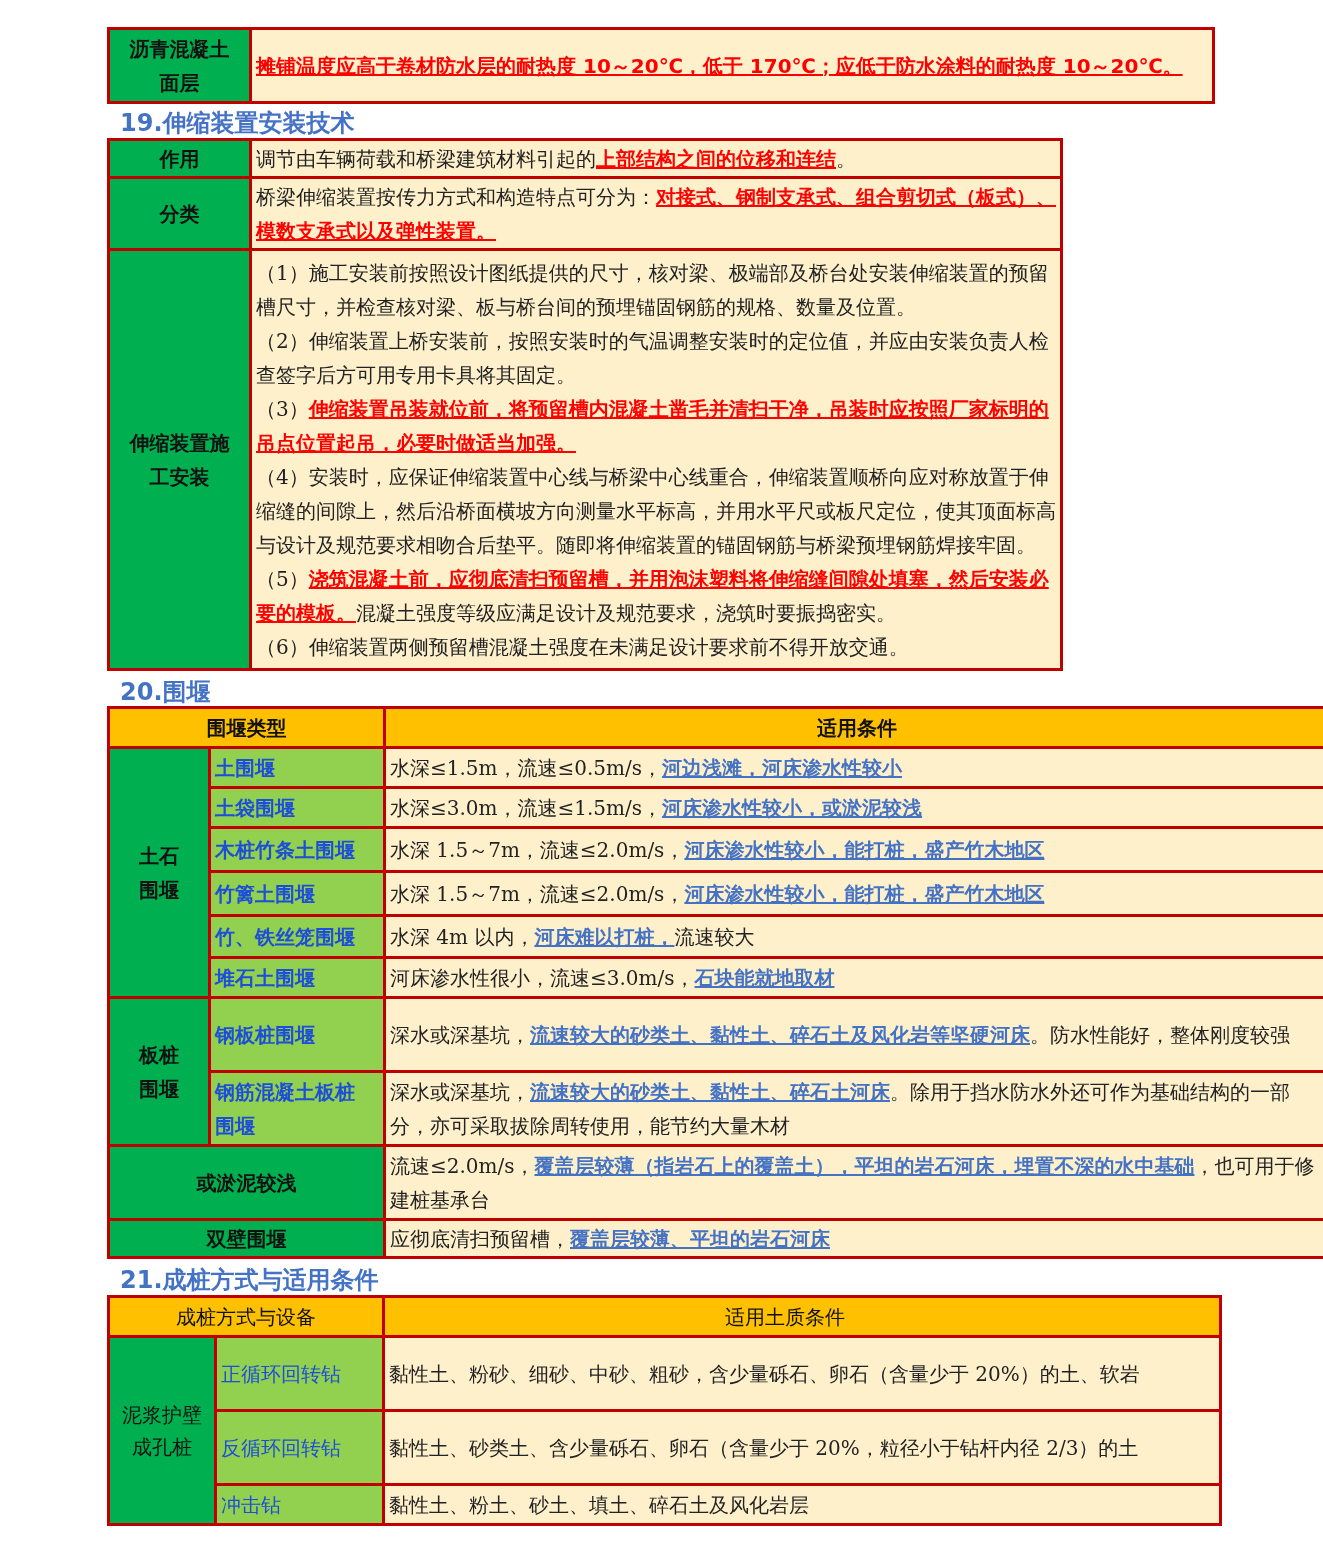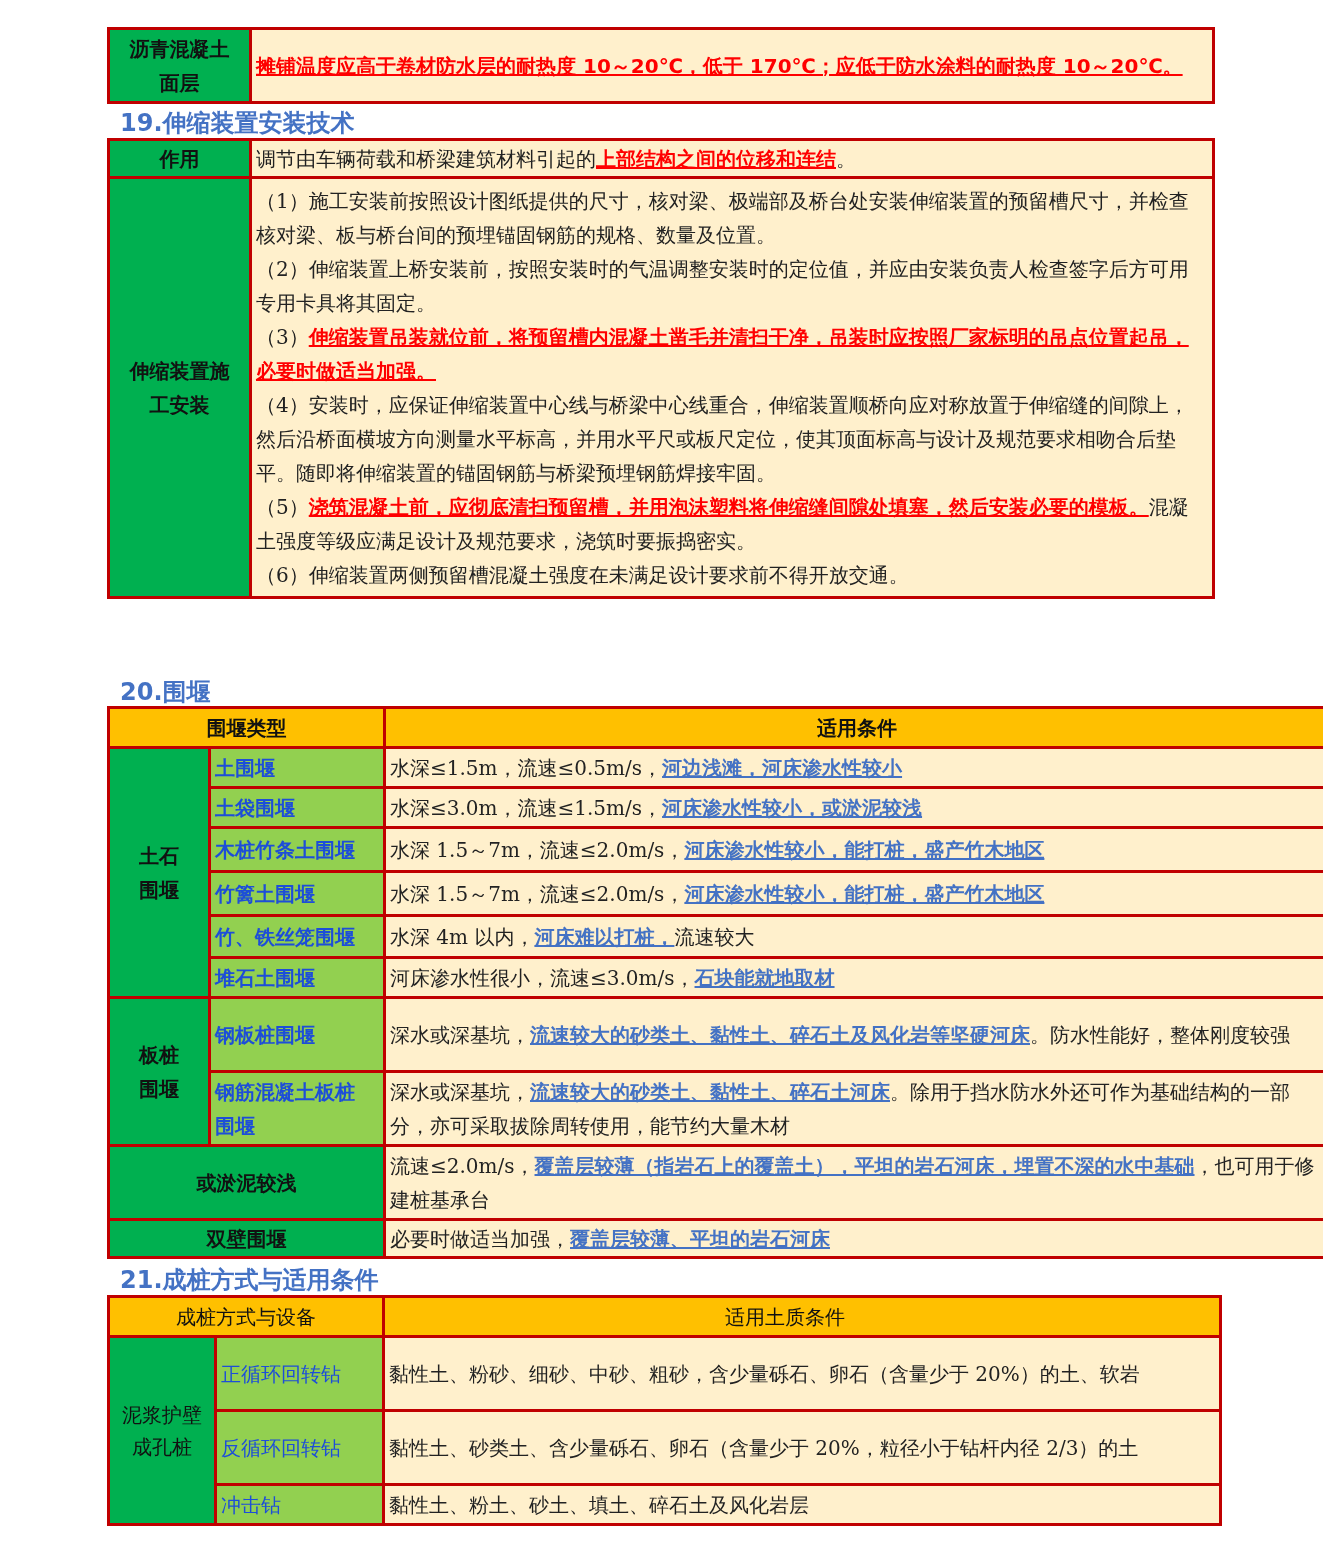--- a/index.html
+++ b/index.html
@@ -41,30 +41,36 @@
     </td>
     <td class="cream">
       <span class="red-u">摊铺温度应高于卷材防水层的耐热度 10～20℃，低于 170℃；应低于防水涂料的耐热度 10～20℃。</span>
     </td>
   </tr>
 </tbody>
   </table>
 
 <div class="section-title" style="top:107px;">19.伸缩装置安装技术</div>
 
-<table style="left:107px; top:138px; width:1108px;">
+<table style="left:107px; top:138px; width:956px;">
   <colgroup>
       <col style="width:142px">
       <col>
     </colgroup>
   <tbody>
       <tr style="height:38px">
     <td class="g-dark">作用</td>
     <td class="cream">
       <span>调节由车辆荷载和桥梁建筑材料引起的</span><span class="red-u">上部结构之间的位移和连结</span><span>。</span>
+    </td>
+  </tr>
+  <tr style="height:72px">
+    <td class="g-dark">分类</td>
+    <td class="cream">
+      <span>桥梁伸缩装置按传力方式和构造特点可分为：</span><span class="red-u">对接式、钢制支承式、组合剪切式（板式）、模数支承式以及弹性装置。</span>
     </td>
   </tr>
   <tr style="height:420px">
     <td class="g-dark">
       <span class="para">伸缩装置施</span>
       <span class="para">工安装</span>
     </td>
     <td class="cream">
       <span class="para"><span>（1）</span><span>施工安装前按照设计图纸提供的尺寸，核对梁、极端部及桥台处安装伸缩装置的预留槽尺寸，并检查核对梁、板与桥台间的预埋锚固钢筋的规格、数量及位置。</span></span>
       <span class="para"><span>（2）</span><span>伸缩装置上桥安装前，按照安装时的气温调整安装时的定位值，并应由安装负责人检查签字后方可用专用卡具将其固定。</span></span>
@@ -132,21 +138,21 @@
       <span class="para">围堰</span>
     </td>
     <td class="cream"><span>深水或深基坑，</span><span class="blue-u">流速较大的砂类土、黏性土、碎石土河床</span><span>。除用于挡水防水外还可作为基础结构的一部分，亦可采取拔除周转使用，能节约大量木材</span></td>
   </tr>
   <tr style="height:74px">
     <td class="g-dark" colspan="2">或淤泥较浅</td>
     <td class="cream"><span>流速≤2.0m/s，</span><span class="blue-u">覆盖层较薄（指岩石上的覆盖土），平坦的岩石河床，埋置不深的水中基础</span><span>，也可用于修建桩基承台</span></td>
   </tr>
   <tr style="height:38px">
     <td class="g-dark" colspan="2">双壁围堰</td>
-    <td class="cream"><span>必要时做适当加强，</span><span class="blue-u">覆盖层较薄、平坦的岩石河床</span></td>
+    <td class="cream"><span>应彻底清扫预留槽，</span><span class="blue-u">覆盖层较薄、平坦的岩石河床</span></td>
   </tr>
 </tbody>
   </table>
 
 <div class="section-title" style="top:1264px;">21.成桩方式与适用条件</div>
 
 <table style="left:107px; top:1295px; width:1115px;">
   <colgroup>
       <col style="width:107px">
       <col style="width:168px">

